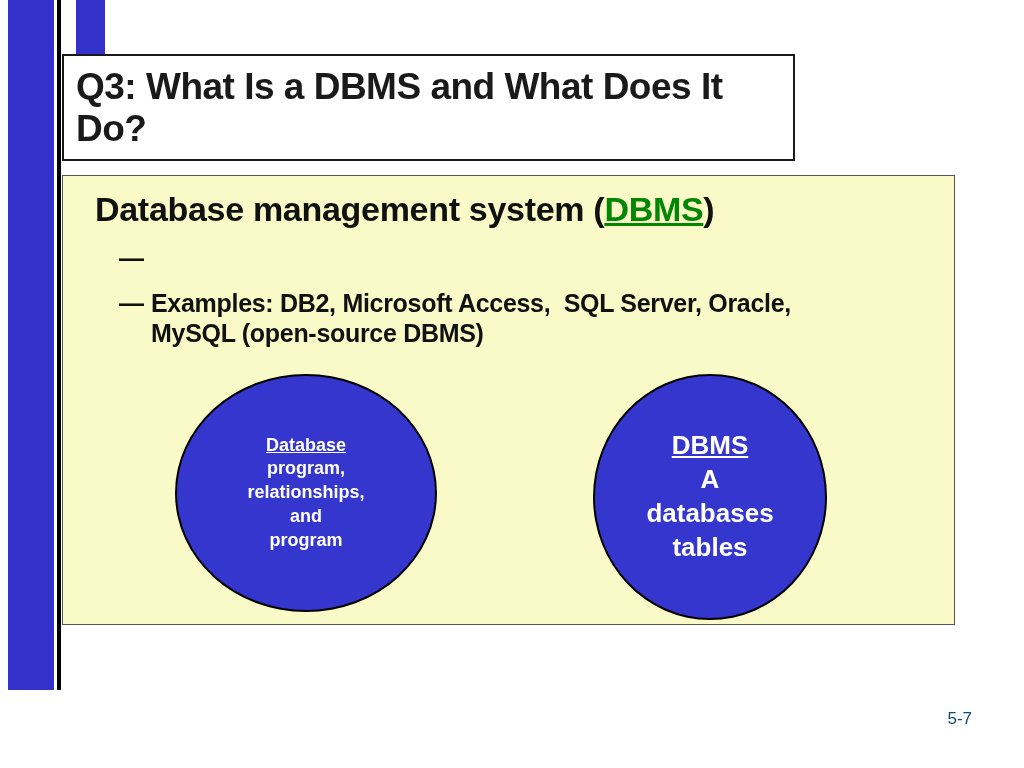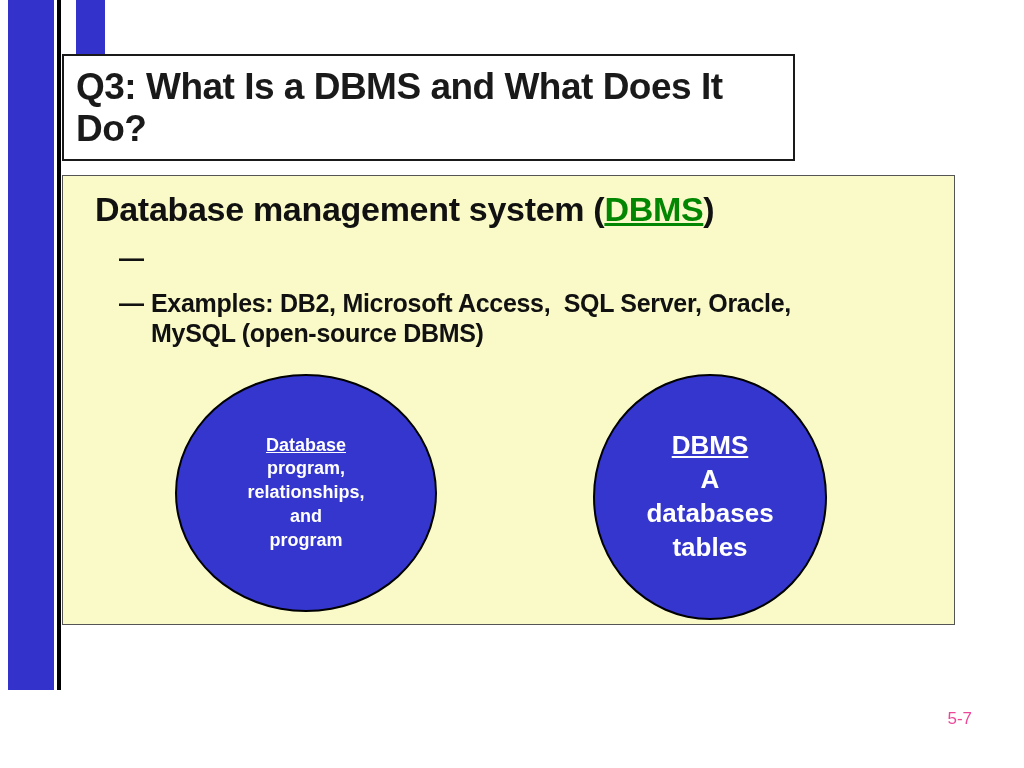--- a/index.html
+++ b/index.html
@@ -49,21 +49,21 @@
   .ellipse {
     position:absolute; border-radius:50%;
     background:var(--ellipse-blue); border:2px solid #000;
     color:#ffffff; font-weight:bold; text-align:center;
     display:flex; flex-direction:column; align-items:center; justify-content:center;
   }
   .ellipse-db   { left:175px; top:374px; width:262px; height:238px; font-size:18px; line-height:1.32; }
   .ellipse-dbms { left:593px; top:374px; width:234px; height:246px; font-size:26px; line-height:1.3; }
   .ellipse-title { text-decoration:underline; }
   .page-number {
-    position:absolute; right:52px; top:709px; font-size:17px; color:#ec4899;
+    position:absolute; right:52px; top:709px; font-size:17px; color:#0c4a6e;
   }
 </style>
 </head>
 <body>
 
 <div class="left-bar"></div>
 <div class="black-line"></div>
 <div class="top-block"></div>
 
 <div class="title-box">

